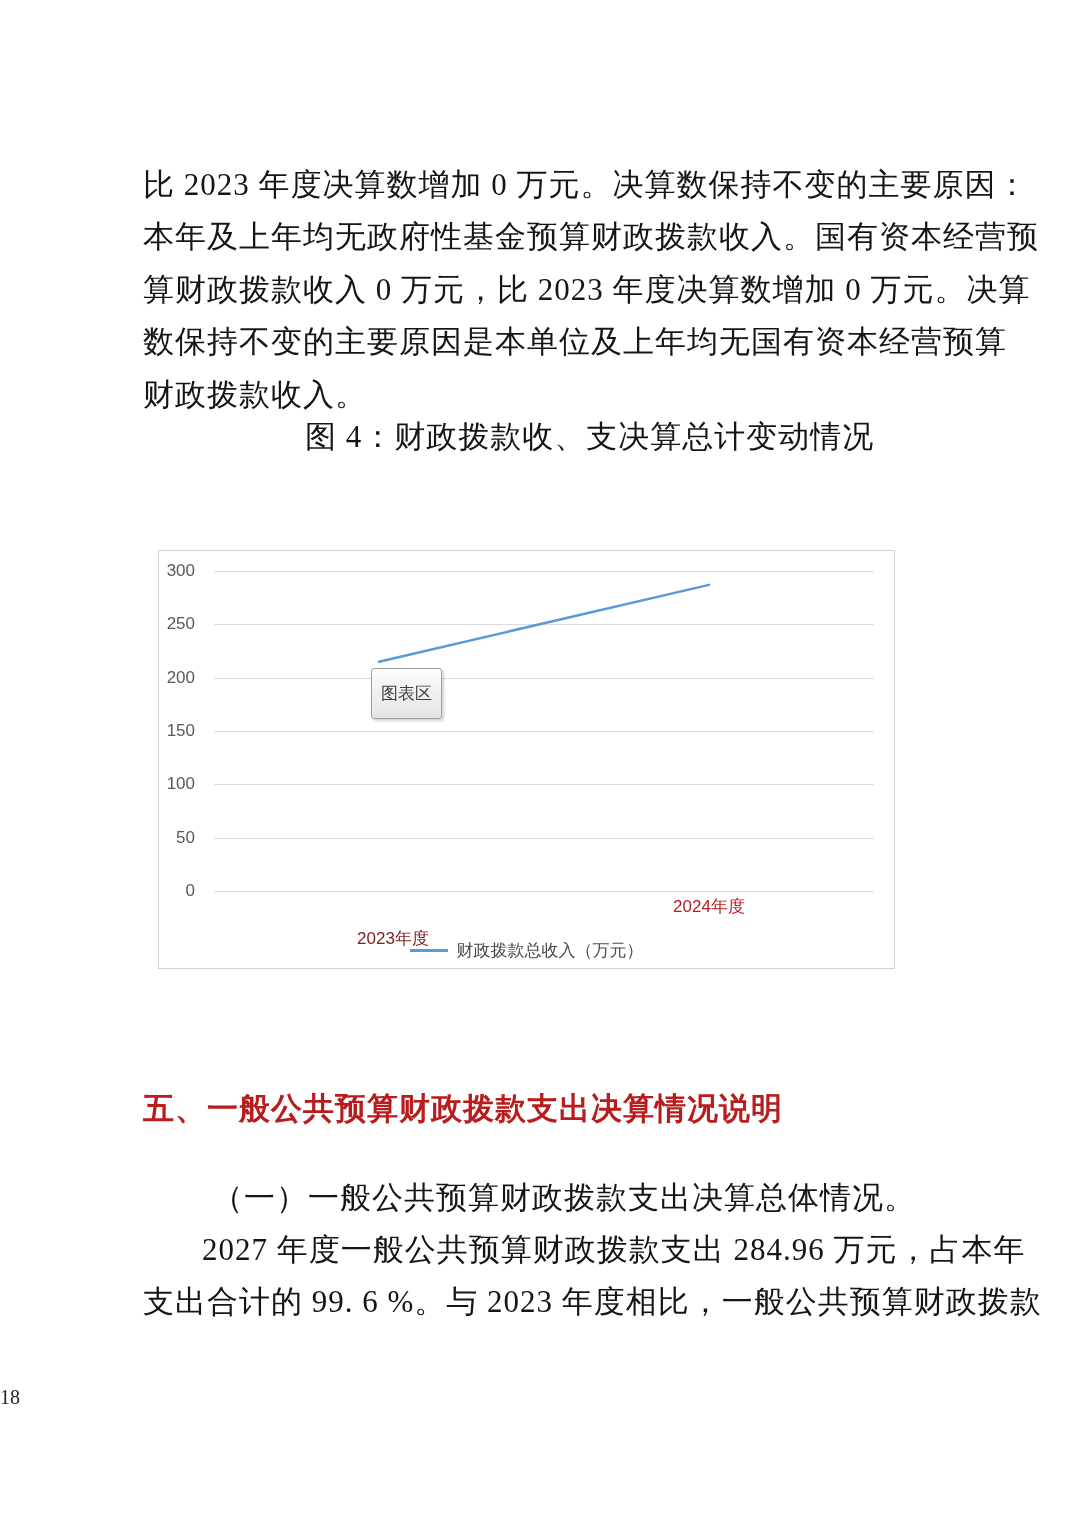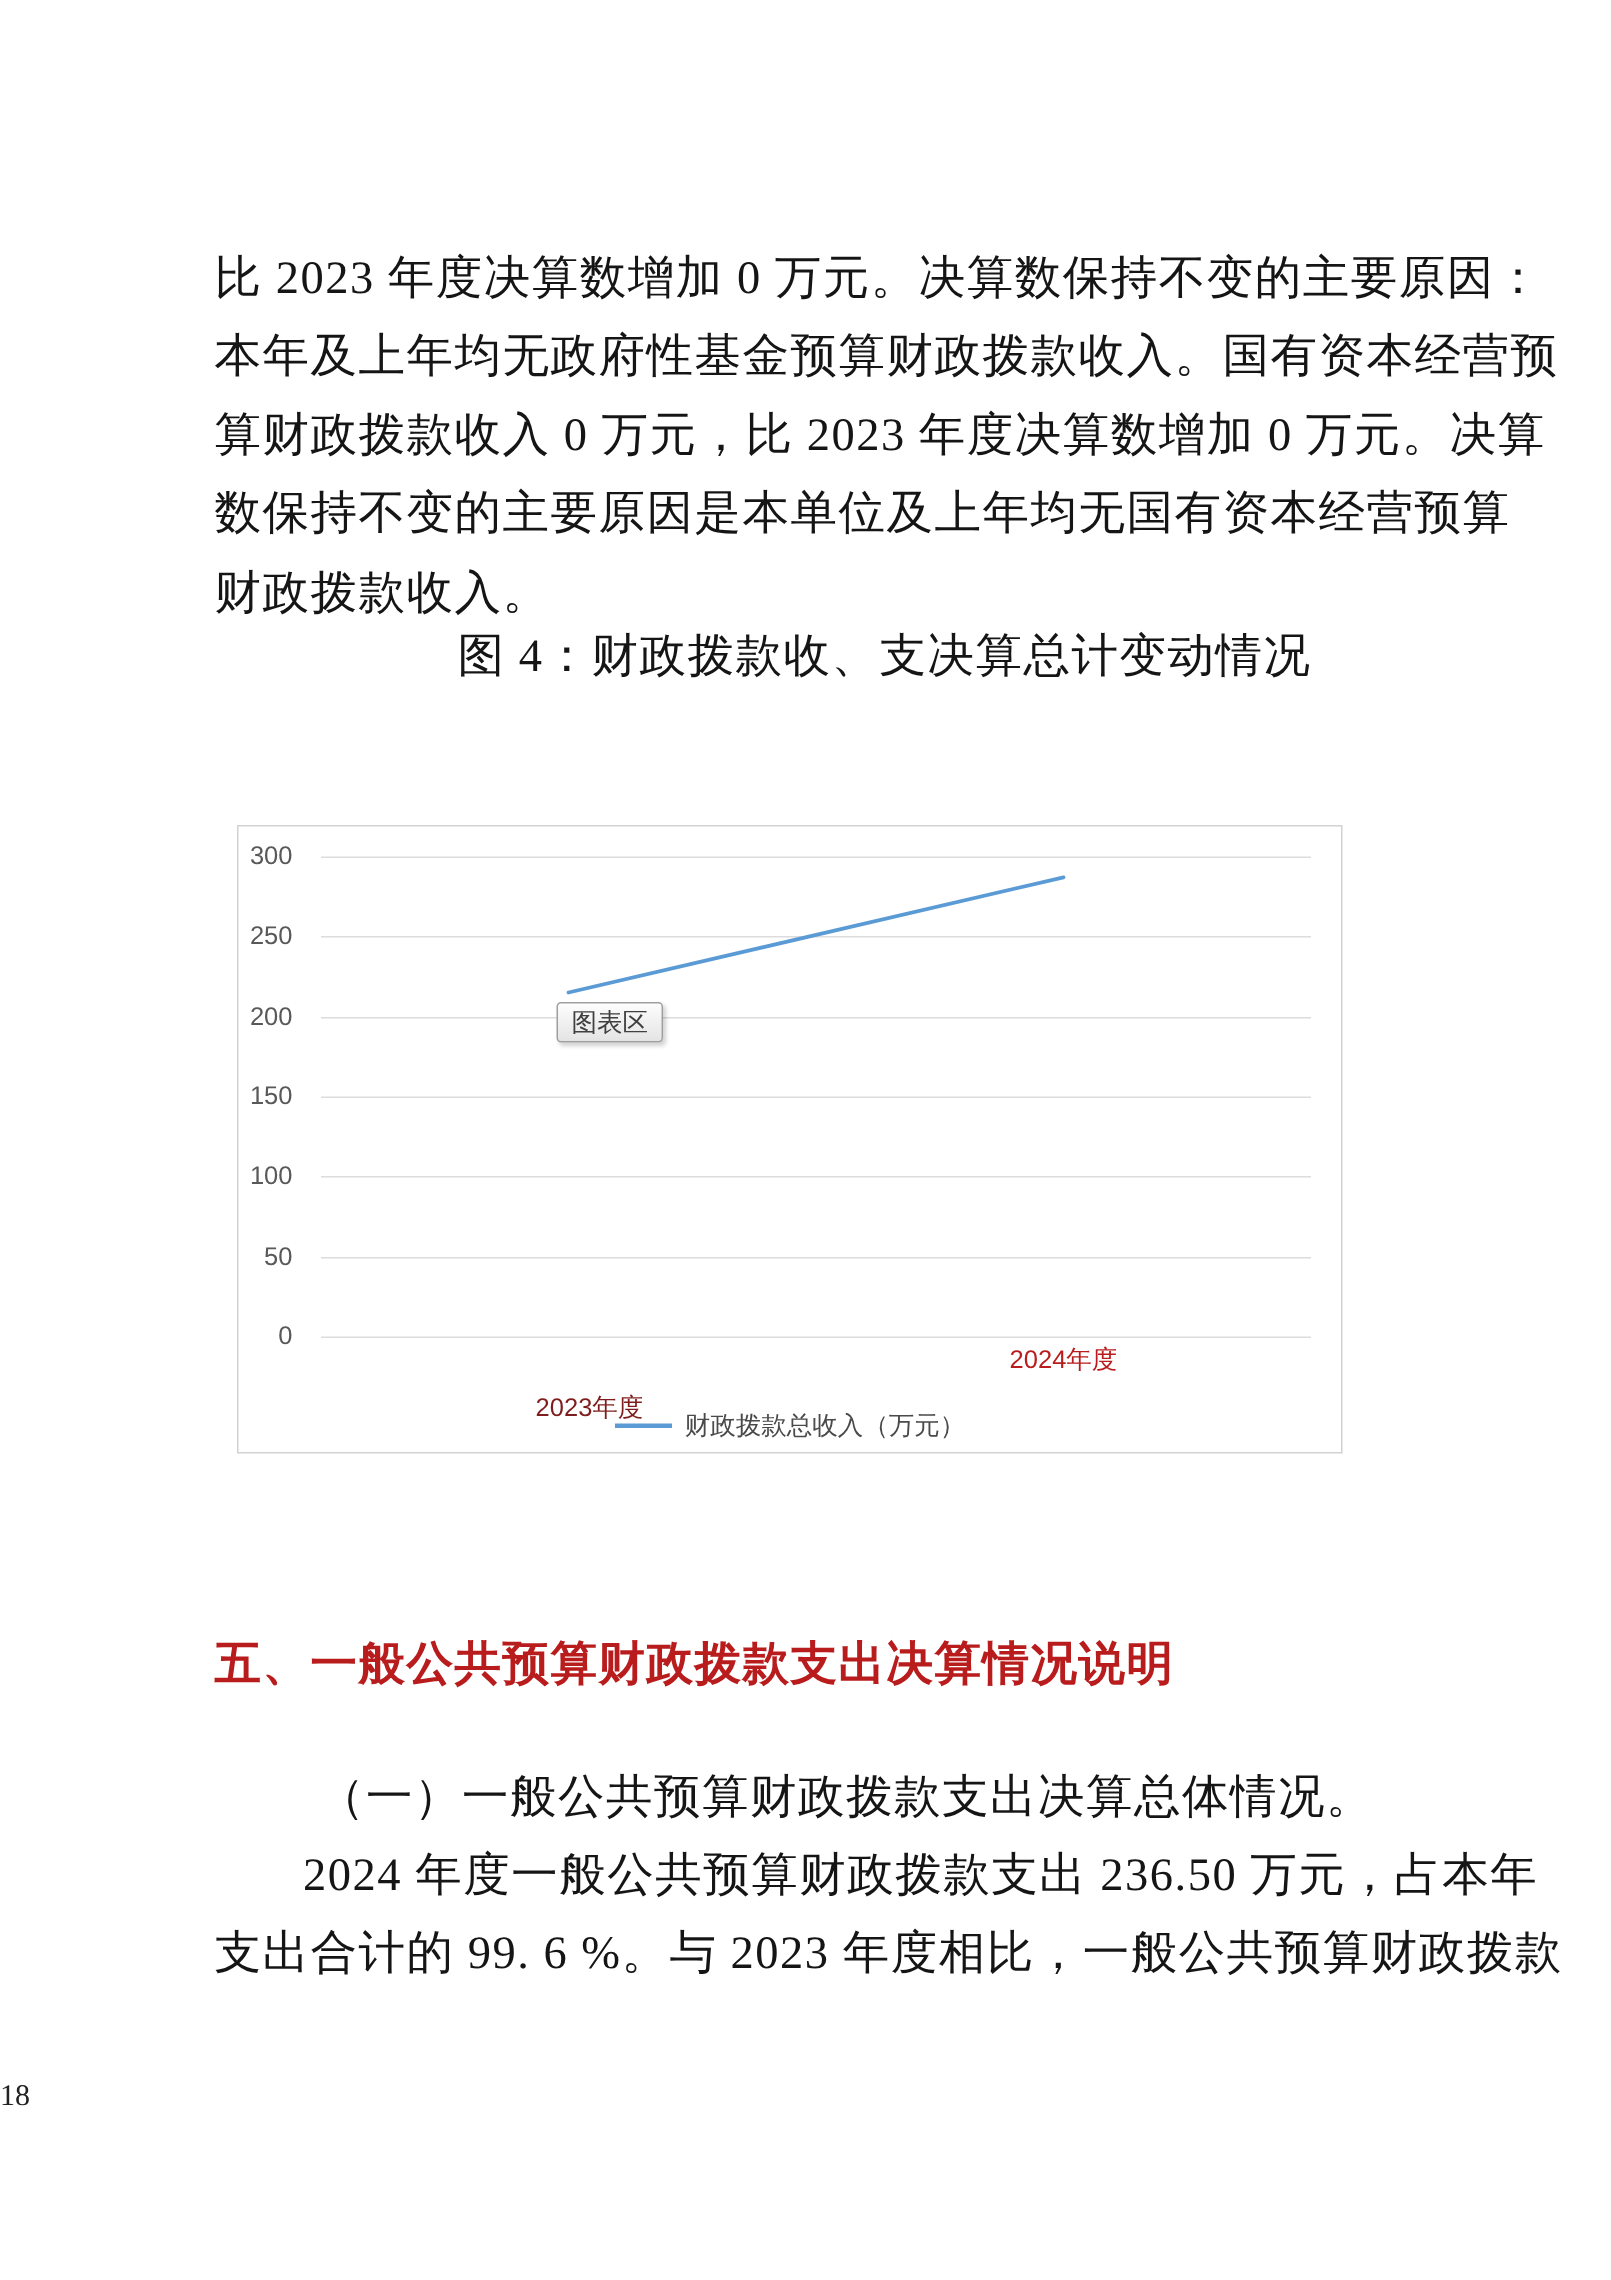--- a/index.html
+++ b/index.html
@@ -15,21 +15,21 @@
   
   .chart{position:absolute;left:158px;top:550px;width:735px;height:417px;
          border:1px solid #d2d2d2;background:#ffffff;
          font-family:"Liberation Sans","DejaVu Sans",sans-serif;}
   .gridline{position:absolute;height:1px;background:#dcdcdc;z-index:1;}
   .ytick{position:absolute;left:0;width:36px;text-align:right;font-size:17px;color:#595959;
          height:20px;line-height:20px;z-index:2;}
   .xlabel{position:absolute;width:140px;text-align:center;font-size:17px;color:#595959;
           height:20px;line-height:20px;z-index:2;}
   .chart svg{position:absolute;left:0;top:0;z-index:3;}
-  .plotarea-tip{position:absolute;left:212px;top:117px;padding:1px 9px;font-size:17px;color:#404040;
+  .plotarea-tip{position:absolute;left:212px;top:117px;padding:13px 9px;font-size:17px;color:#404040;
       background:linear-gradient(#fdfdfd,#e4e4e4);border:1px solid #9f9f9f;border-radius:3px;
       box-shadow:2px 2px 3px rgba(0,0,0,0.18);line-height:23px;z-index:4;white-space:nowrap;}
   .legend{position:absolute;left:0;top:388px;width:100%;display:flex;justify-content:center;
           align-items:center;gap:9px;z-index:2;}
   .legend-line{width:38px;height:3px;background:#5B9BD5;}
   .legend-label{font-size:17px;color:#4a4a4a;}
 
   
   .section-heading{position:absolute;left:143px;top:1091px;font-size:31px;font-weight:bold;
                    line-height:36px;white-space:nowrap;color:#b91c1c;letter-spacing:1px;}
@@ -79,18 +79,18 @@
       <div class="ytick" style="top: 63.3333px; color: rgb(89, 89, 89);">250</div>
       <div class="gridline" style="left: 55px; width: 660px; top: 20px; background: rgb(220, 220, 220);"></div>
       <div class="ytick" style="top: 10px; color: rgb(89, 89, 89);">300</div>
       <div class="xlabel" style="left: 164px; top: 346px; color: #7f1d1d; margin-top: 32px;">2023年度</div>
       <div class="xlabel" style="left: 480px; top: 346px; color: #b91c1c;">2024年度</div>
     </div>
 
   <div class="section-heading">五、一般公共预算财政拨款支出决算情况说明</div>
 
   <div class="p2line p2-l1">（一）一般公共预算财政拨款支出决算总体情况。</div>
-  <div class="p2line p2-l2">2024 年度一般公共预算财政拨款支出 236.50 万元，占本年</div>
+  <div class="p2line p2-l2">2027 年度一般公共预算财政拨款支出 284.96 万元，占本年</div>
   <div class="p2line p2-l3">支出合计的 99. 6 %。与 2023 年度相比，一般公共预算财政拨款</div>
 
   <div class="page-number">18</div>
 
 </div>
 
 </body></html>

